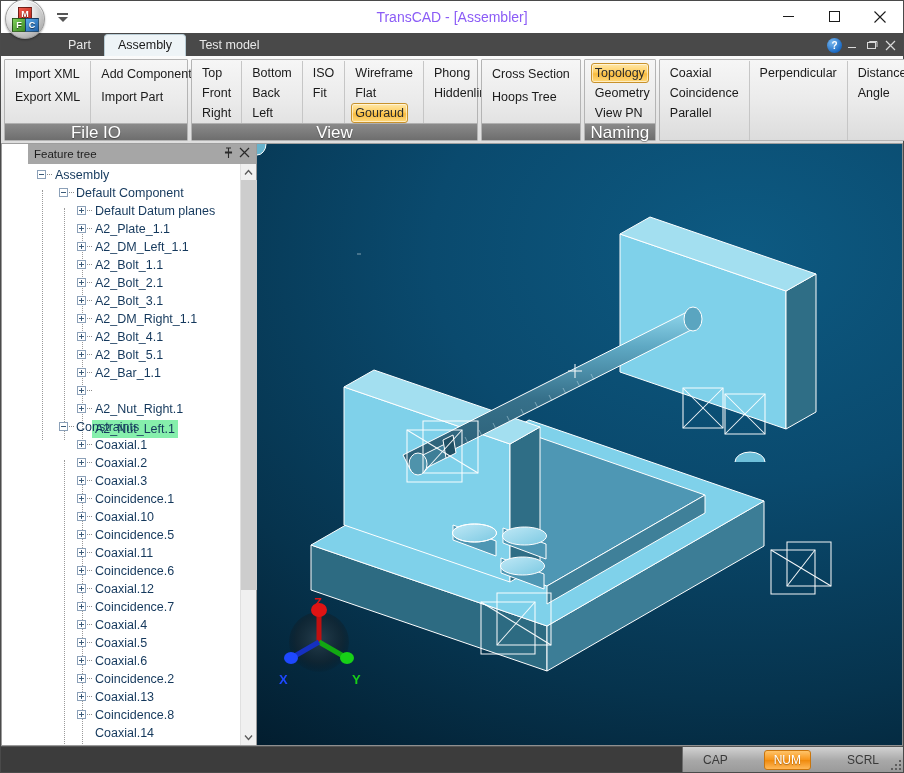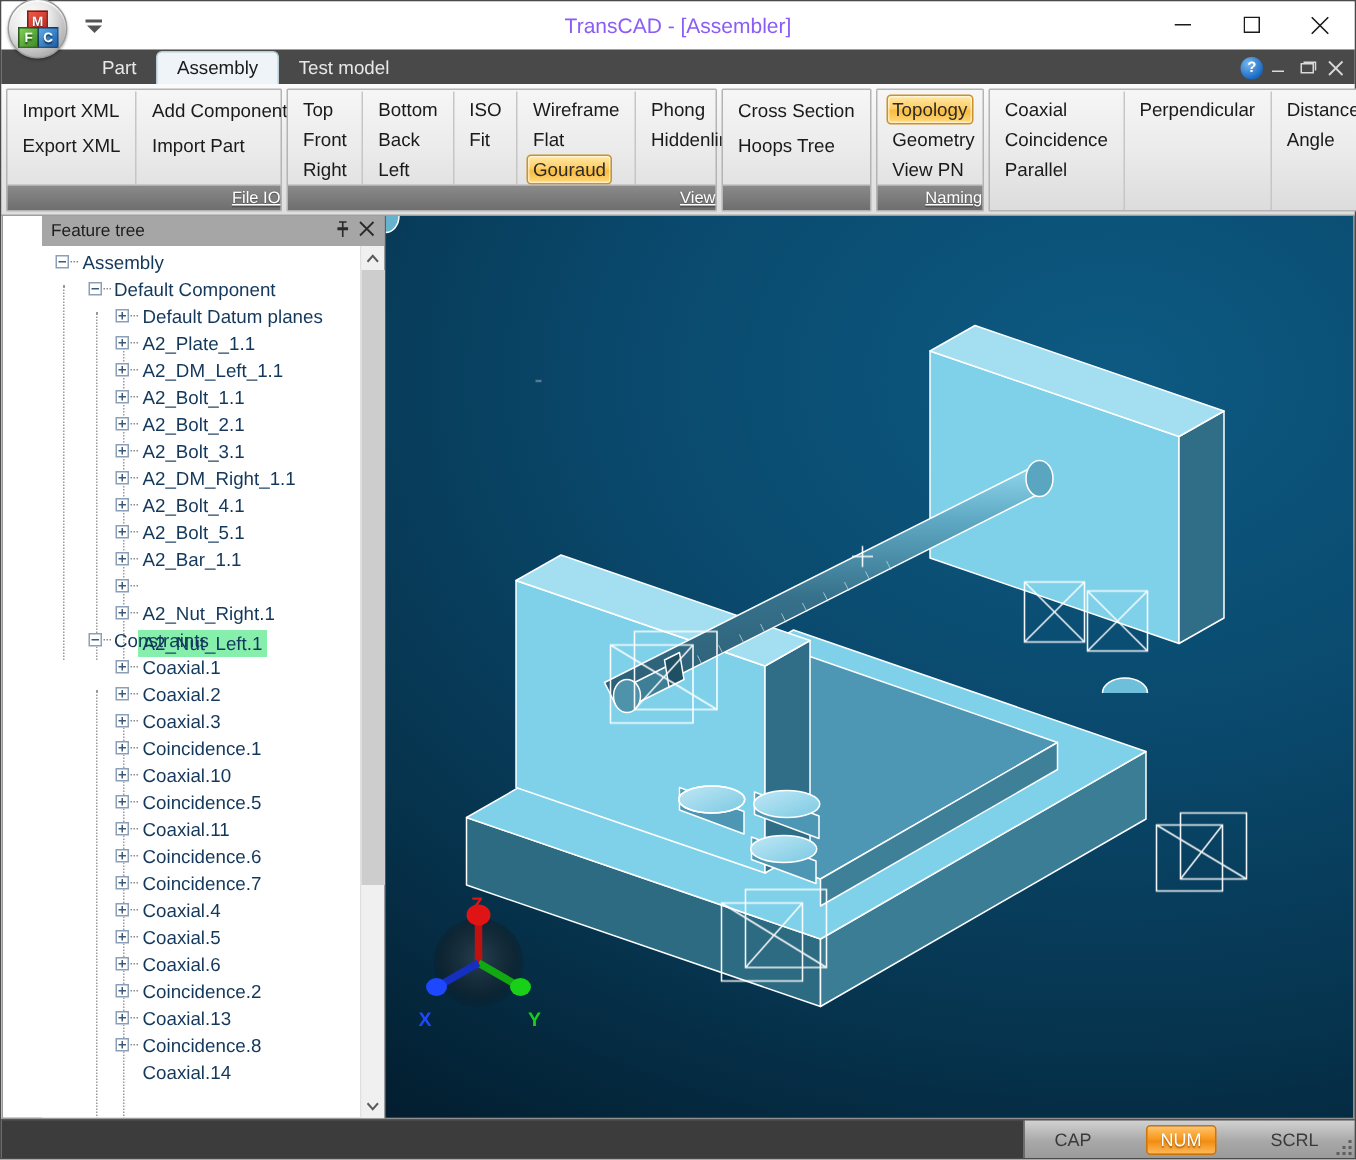--- a/index.html
+++ b/index.html
@@ -130,26 +130,25 @@
     border-radius: 3px;
     align-self: flex-start;
   }
   .rcmd.active {
     background: linear-gradient(#ffe7a8, #ffcf63 45%, #f8bb3e 55%, #ffd97d);
     border: 1px solid #c8922c;
     box-shadow: inset 0 0 0 1px rgba(255,255,255,.55);
     color: #2b2b2b; font-weight: normal;
   }
   .rgroup-title {
-    height: 17px; line-height: 17px; text-align: right;
-    font-size: 11px; color: #ffffff;
+    height: 17px; line-height: 17px; text-align: center;
+    font-size: 17px; color: #ffffff;
     background: linear-gradient(#8a8a8a, #6e6e6e);
     border-top: 1px solid #b0b0b0;
     text-shadow: 0 1px 1px rgba(0,0,0,.4);
-    text-decoration: underline;
   }
   .rcol.tri .rcmd { line-height: 14px; padding: 2px 3px; }
 
   
   .g-fileio  { width: 184px; }
   .g-view    { width: 287px; }
   .g-xsect   { width: 104px; }
   .g-naming  { width: 72px; }
   .g-constr  { width: 272px; }
 
@@ -468,20 +467,21 @@
             <div class="tnode d2"><span class="box plus"></span><span class="dots"></span><span class="lbl">A2_Nut_Right.1</span></div>
             <div class="tnode d1"><span class="box"></span><span class="dots"></span><span class="lbl">Constraints</span></div>
             <div class="tnode d2"><span class="box plus"></span><span class="dots"></span><span class="lbl">Coaxial.1</span></div>
             <div class="tnode d2"><span class="box plus"></span><span class="dots"></span><span class="lbl">Coaxial.2</span></div>
             <div class="tnode d2"><span class="box plus"></span><span class="dots"></span><span class="lbl">Coaxial.3</span></div>
             <div class="tnode d2"><span class="box plus"></span><span class="dots"></span><span class="lbl">Coincidence.1</span></div>
             <div class="tnode d2"><span class="box plus"></span><span class="dots"></span><span class="lbl">Coaxial.10</span></div>
             <div class="tnode d2"><span class="box plus"></span><span class="dots"></span><span class="lbl">Coincidence.5</span></div>
             <div class="tnode d2"><span class="box plus"></span><span class="dots"></span><span class="lbl">Coaxial.11</span></div>
             <div class="tnode d2"><span class="box plus"></span><span class="dots"></span><span class="lbl">Coincidence.6</span></div>
+            <div class="tnode d2"><span class="box plus"></span><span class="dots"></span><span class="lbl">Coaxial.12</span></div>
             <div class="tnode d2"><span class="box plus"></span><span class="dots"></span><span class="lbl">Coincidence.7</span></div>
             <div class="tnode d2"><span class="box plus"></span><span class="dots"></span><span class="lbl">Coaxial.4</span></div>
             <div class="tnode d2"><span class="box plus"></span><span class="dots"></span><span class="lbl">Coaxial.5</span></div>
             <div class="tnode d2"><span class="box plus"></span><span class="dots"></span><span class="lbl">Coaxial.6</span></div>
             <div class="tnode d2"><span class="box plus"></span><span class="dots"></span><span class="lbl">Coincidence.2</span></div>
             <div class="tnode d2"><span class="box plus"></span><span class="dots"></span><span class="lbl">Coaxial.13</span></div>
             <div class="tnode d2"><span class="box plus"></span><span class="dots"></span><span class="lbl">Coincidence.8</span></div>
             <div class="tnode d2"><span class="lbl">Coaxial.14</span></div>
           </div>
         <div class="tree-scroll">

